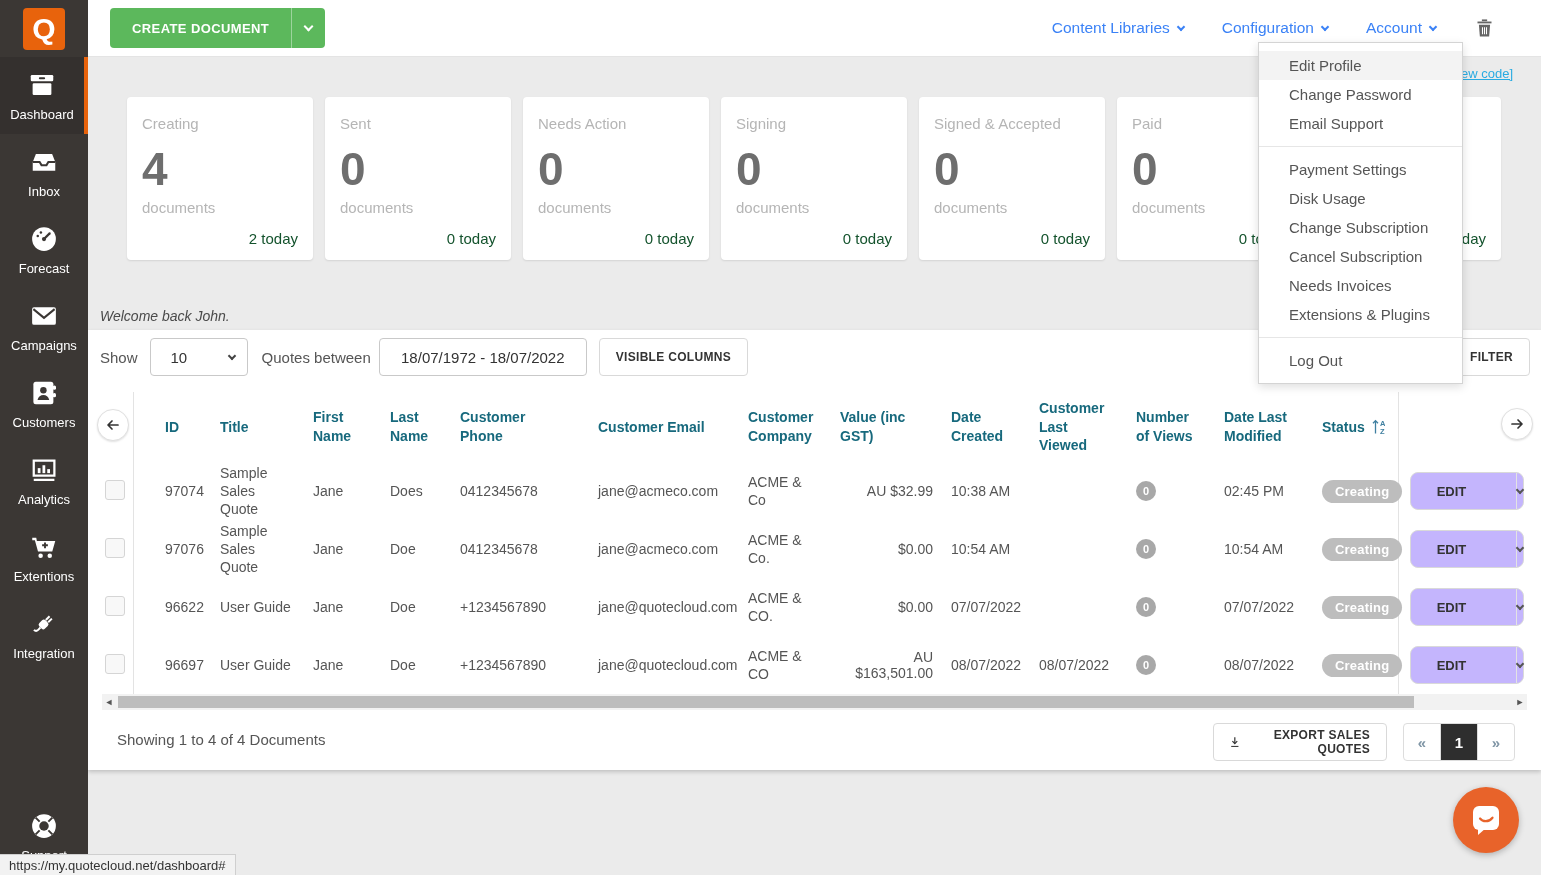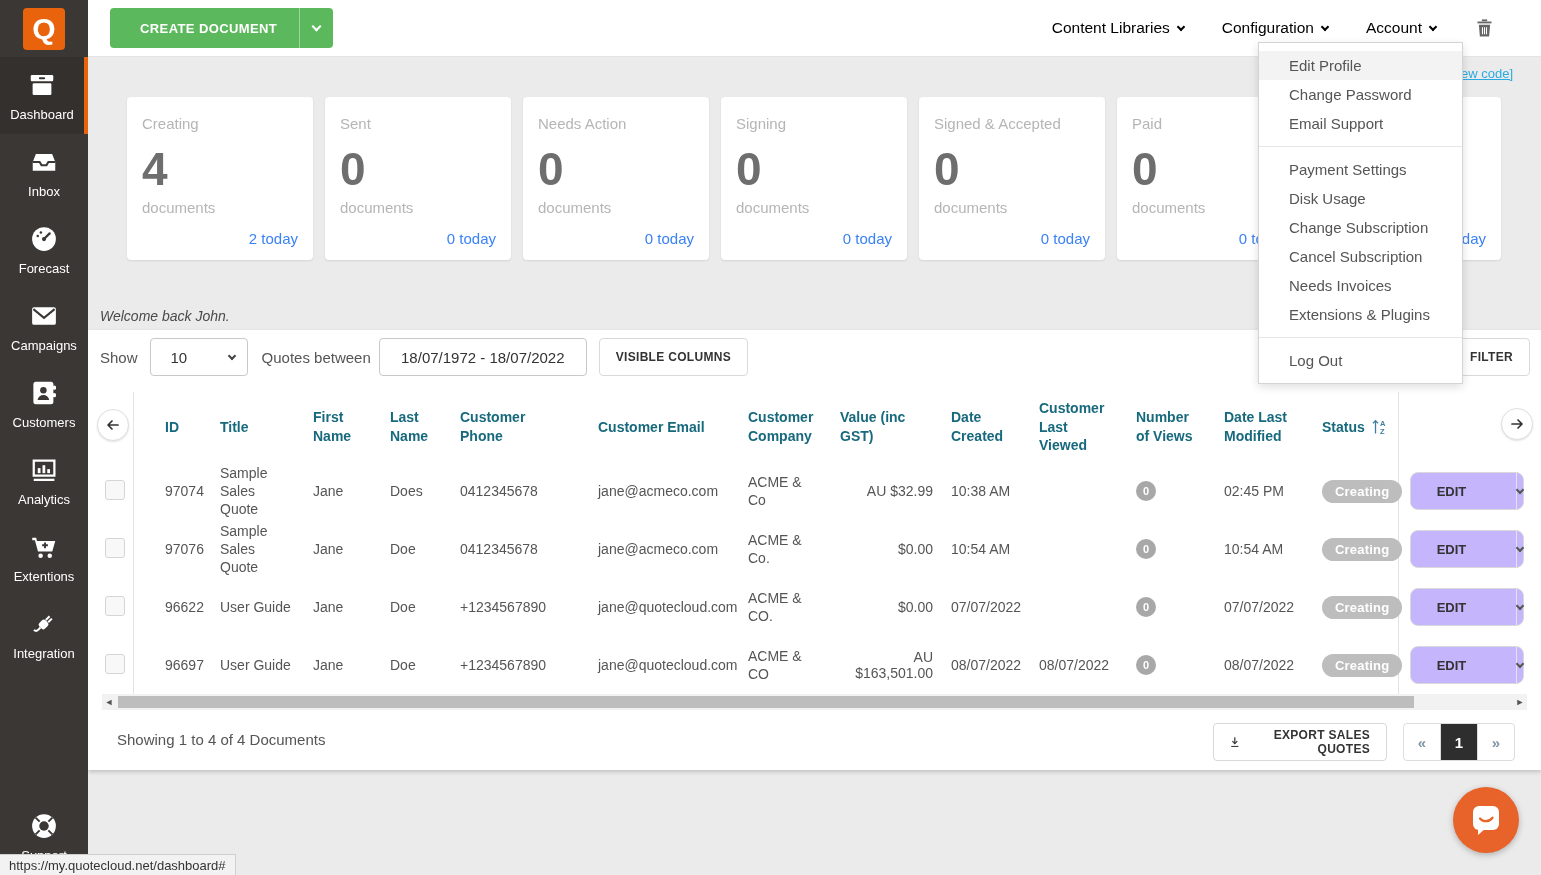--- a/index.html
+++ b/index.html
@@ -26,38 +26,38 @@
   .nav-item.active { background:#34302e; border-right:4px solid #e8630c; }
   .nav-item svg { width:30px; height:30px; }
   .nav-support { position:absolute; top:798px; left:0; width:88px; height:77px; }
   
   .topbar { position:absolute; left:88px; top:0; width:1453px; height:57px;
     background:#fff; border-bottom:1px solid #e4e4e4; z-index:10;
     display:flex; align-items:center; }
   .create-btn { margin-left:22px; height:40px; background:#5cb85c; border-radius:4px;
     display:flex; align-items:stretch; color:#fff; font-weight:bold; font-size:13px;
     letter-spacing:.4px; cursor:pointer; }
-  .create-main { padding:18px 22px; display:flex; align-items:center;margin-left:8px; }
+  .create-main { padding:18px 22px; display:flex; align-items:center; }
   .create-caret { width:34px; border-left:1px solid rgba(255,255,255,.4);
     display:flex; align-items:center; justify-content:center; }
   .create-caret .chev { margin-top:-4px; border-width:0 2.5px 2.5px 0; }
   .topnav { margin-left:auto; display:flex; align-items:center; gap:38px;
-    padding-right:46px; font-size:15.5px; color:#000000; }
+    padding-right:46px; font-size:15.5px; color:#3b82f6; }
   .topnav-item { display:flex; align-items:center; cursor:pointer; }
   .topnav-item .chev { width:6px; height:6px; margin-left:8px; margin-top:-3px; }
   .topbar-trash { cursor:pointer; display:flex; align-items:center; }
   
   .cards { position:absolute; left:127px; top:97px; display:flex; gap:12px; z-index:5; }
   .card { width:186px; height:163px; background:#fff; border-radius:4px;
     box-shadow:0 1px 2px rgba(0,0,0,.10); position:relative;
     padding:18px 15px; cursor:pointer; }
   .card-label { color:#b5b5b5; font-size:15px; min-height:18px; }
   .card-value { color:#6e6e6e; font-size:46px; font-weight:bold; line-height:1; margin-top:13px; }
   .card-unit { color:#b5b5b5; font-size:15px; margin-top:7px; }
-  .card-footer { position:absolute; right:15px; bottom:13px; color:#3b82f6; font-size:15px; }
+  .card-footer { position:absolute; right:15px; bottom:13px; color:#14532d; font-size:15px; }
   
   .welcome { position:absolute; left:100px; top:308px; font-style:italic;
     font-size:14px; color:#4a4a4a; z-index:5; }
   
   .panel { position:absolute; left:88px; top:330px; width:1453px; height:440px;
     background:#fff; box-shadow:0 2px 4px rgba(0,0,0,.18); z-index:6; }
   .controls { position:absolute; left:12px; top:8px; right:11px; height:38px;
     display:flex; align-items:center; font-size:15px; color:#555; }
   .select { width:98px; height:38px; border:1px solid #c9c9c9; border-radius:4px;
     margin-left:12px; display:flex; align-items:center; padding:0 12px 0 20px;

